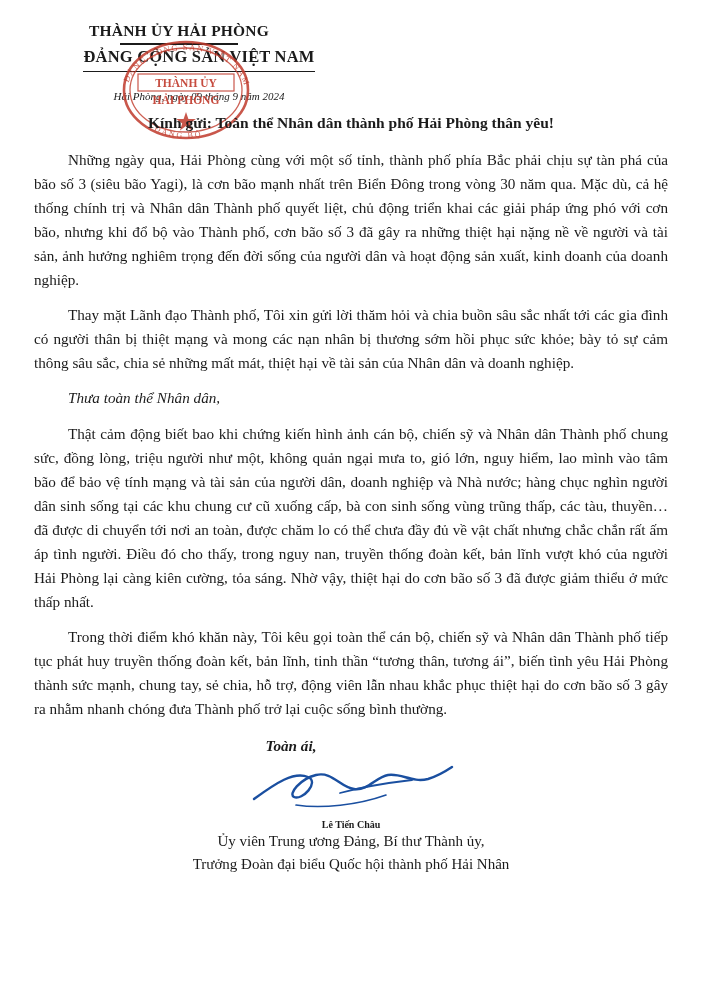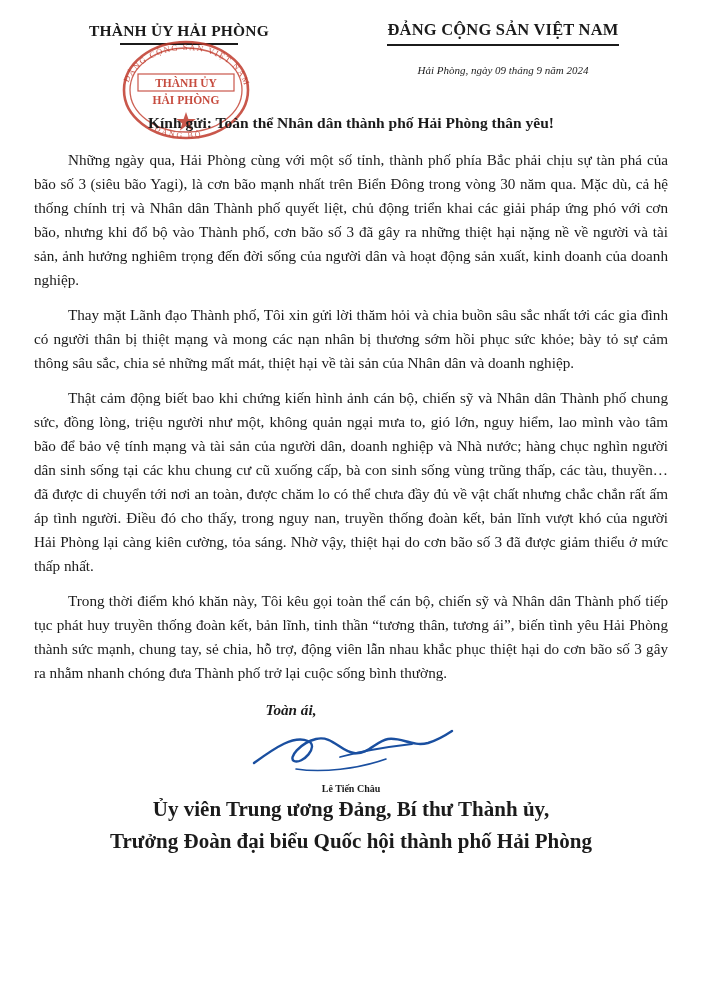--- a/index.html
+++ b/index.html
@@ -18,23 +18,22 @@
     width: 702px;
     min-height: 1000px;
     box-sizing: border-box;
     padding: 18px 34px 10px 34px;
     position: relative;
   }
 
   
   .header {
     display: flex;
-    flex-direction: row;
+    flex-direction: column;
     align-items: flex-start;
-    justify-content: space-between;
     position: relative;
     min-height: 86px;
   }
   .header-left {
     width: 290px;
     text-align: center;
     position: relative;
     padding-top: 4px;
   }
   .org-name {
@@ -128,22 +127,22 @@
     display: flex;
     justify-content: center;
     align-items: center;
   }
   .signer-name {
     font-size: 10px;
     font-weight: bold;
     margin-top: -4px;
   }
   .signer-title {
-    font-size: 21px;
-    font-weight: bold;
+    font-size: 15px;
+    font-weight: normal;
     line-height: 1.5;
   }
 </style>
 </head>
 <body>
 
 <div class="page">
 
   <div class="header">
     <div class="header-left">
@@ -177,31 +176,32 @@
         <polygon points="76,78 78.4,85 85.8,85 79.8,89.4 82.1,96.4 76,92.1 69.9,96.4 72.2,89.4 66.2,85 73.6,85" fill="#c0392b" opacity="0.85"></polygon>
       </svg>
     </div>
   </div>
 
   <div class="salutation">Kính gửi: Toàn thể Nhân dân thành phố Hải Phòng thân yêu!</div>
 
   <div class="body-text">
     <p>Những ngày qua, Hải Phòng cùng với một số tỉnh, thành phố phía Bắc phải chịu sự tàn phá của bão số 3 (siêu bão Yagi), là cơn bão mạnh nhất trên Biển Đông trong vòng 30 năm qua. Mặc dù, cả hệ thống chính trị và Nhân dân Thành phố quyết liệt, chủ động triển khai các giải pháp ứng phó với cơn bão, nhưng khi đổ bộ vào Thành phố, cơn bão số 3 đã gây ra những thiệt hại nặng nề về người và tài sản, ảnh hưởng nghiêm trọng đến đời sống của người dân và hoạt động sản xuất, kinh doanh của doanh nghiệp.</p>
     <p>Thay mặt Lãnh đạo Thành phố, Tôi xin gửi lời thăm hỏi và chia buồn sâu sắc nhất tới các gia đình có người thân bị thiệt mạng và mong các nạn nhân bị thương sớm hồi phục sức khỏe; bày tỏ sự cảm thông sâu sắc, chia sẻ những mất mát, thiệt hại về tài sản của Nhân dân và doanh nghiệp.</p>
+    <p class="italic-line">Thưa toàn thể Nhân dân,</p>
     <p>Thật cảm động biết bao khi chứng kiến hình ảnh cán bộ, chiến sỹ và Nhân dân Thành phố chung sức, đồng lòng, triệu người như một, không quản ngại mưa to, gió lớn, nguy hiểm, lao mình vào tâm bão để bảo vệ tính mạng và tài sản của người dân, doanh nghiệp và Nhà nước; hàng chục nghìn người dân sinh sống tại các khu chung cư cũ xuống cấp, bà con sinh sống vùng trũng thấp, các tàu, thuyền… đã được di chuyển tới nơi an toàn, được chăm lo có thể chưa đầy đủ về vật chất nhưng chắc chắn rất ấm áp tình người. Điều đó cho thấy, trong nguy nan, truyền thống đoàn kết, bản lĩnh vượt khó của người Hải Phòng lại càng kiên cường, tỏa sáng. Nhờ vậy, thiệt hại do cơn bão số 3 đã được giảm thiểu ở mức thấp nhất.</p>
     <p>Trong thời điểm khó khăn này, Tôi kêu gọi toàn thể cán bộ, chiến sỹ và Nhân dân Thành phố tiếp tục phát huy truyền thống đoàn kết, bản lĩnh, tinh thần “tương thân, tương ái”, biến tình yêu Hải Phòng thành sức mạnh, chung tay, sẻ chia, hỗ trợ, động viên lẫn nhau khắc phục thiệt hại do cơn bão số 3 gây ra nhằm nhanh chóng đưa Thành phố trở lại cuộc sống bình thường.</p>
   </div>
 
   <div class="sign-block">
     <div class="regards">Toàn ái,</div>
     <div class="signature-svg">
       <svg viewBox="0 0 230 70" width="230" height="70" aria-hidden="true">
         <path d="M18,46 C40,30 58,18 72,24 C84,29 66,48 58,44 C52,41 64,26 80,22 C96,18 104,34 118,36 C132,38 140,24 152,22 C166,20 176,30 192,26 C202,23 210,18 216,14" fill="none" stroke="#1a4fa0" stroke-width="2.4" stroke-linecap="round" stroke-linejoin="round"></path>
         <path d="M104,40 C126,34 150,30 176,27" fill="none" stroke="#1a4fa0" stroke-width="1.8" stroke-linecap="round"></path>
         <path d="M60,52 C86,56 122,52 150,42" fill="none" stroke="#1a4fa0" stroke-width="1.6" stroke-linecap="round"></path>
       </svg>
     </div>
     <div class="signer-name">Lê Tiến Châu</div>
     <div class="signer-title">Ủy viên Trung ương Đảng, Bí thư Thành ủy,</div>
-    <div class="signer-title">Trưởng Đoàn đại biểu Quốc hội thành phố Hải Phòng</div>
+    <div class="signer-title">Trưởng Đoàn đại biểu Quốc hội thành phố Hải Nhân</div>
   </div>
 
 </div>
 
 </body></html>

